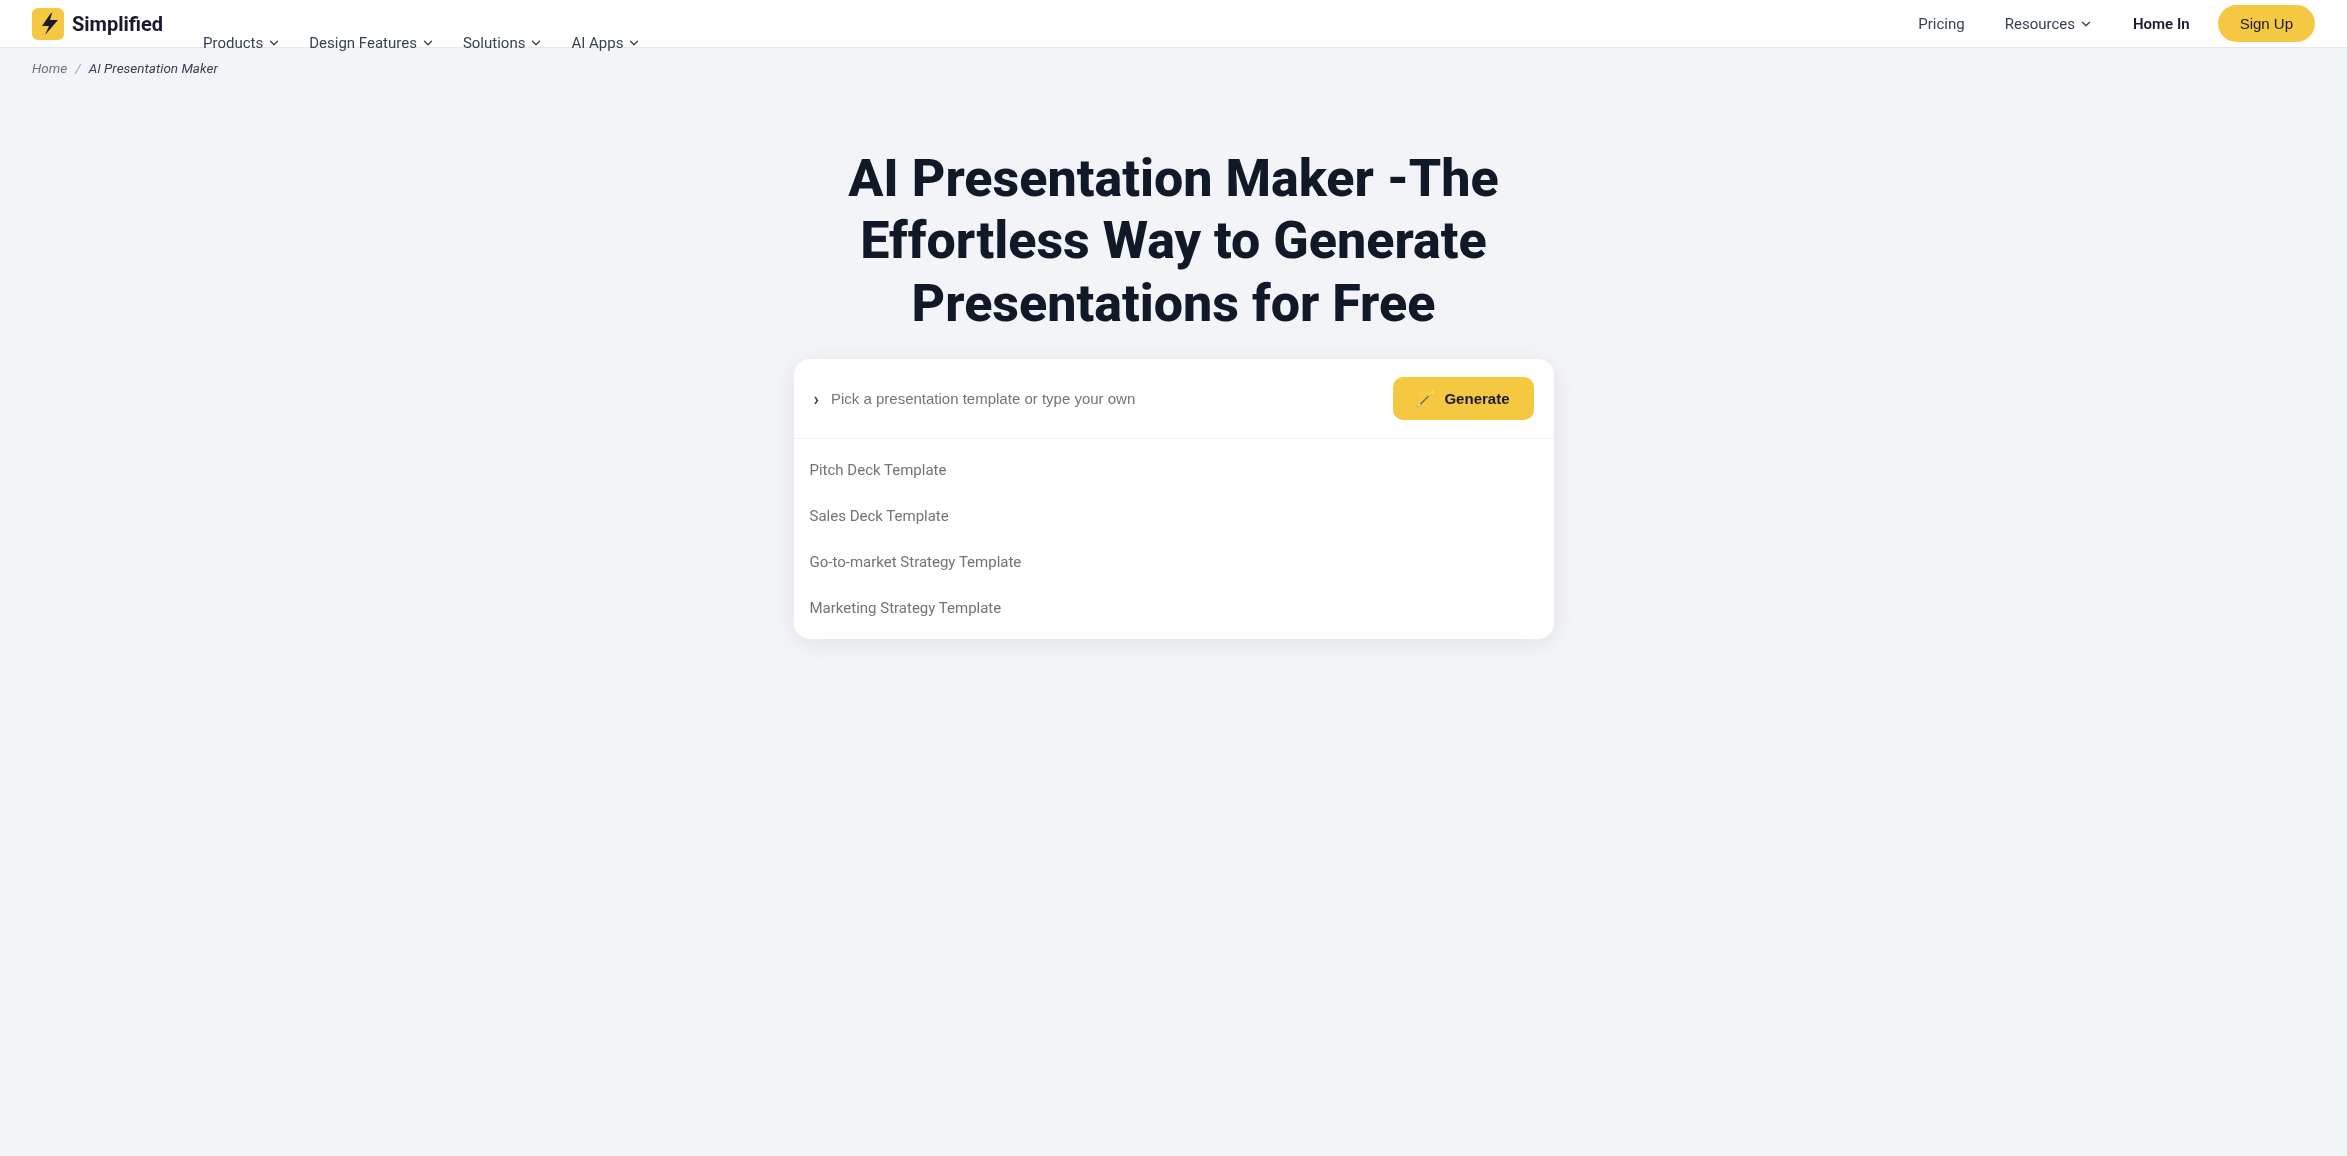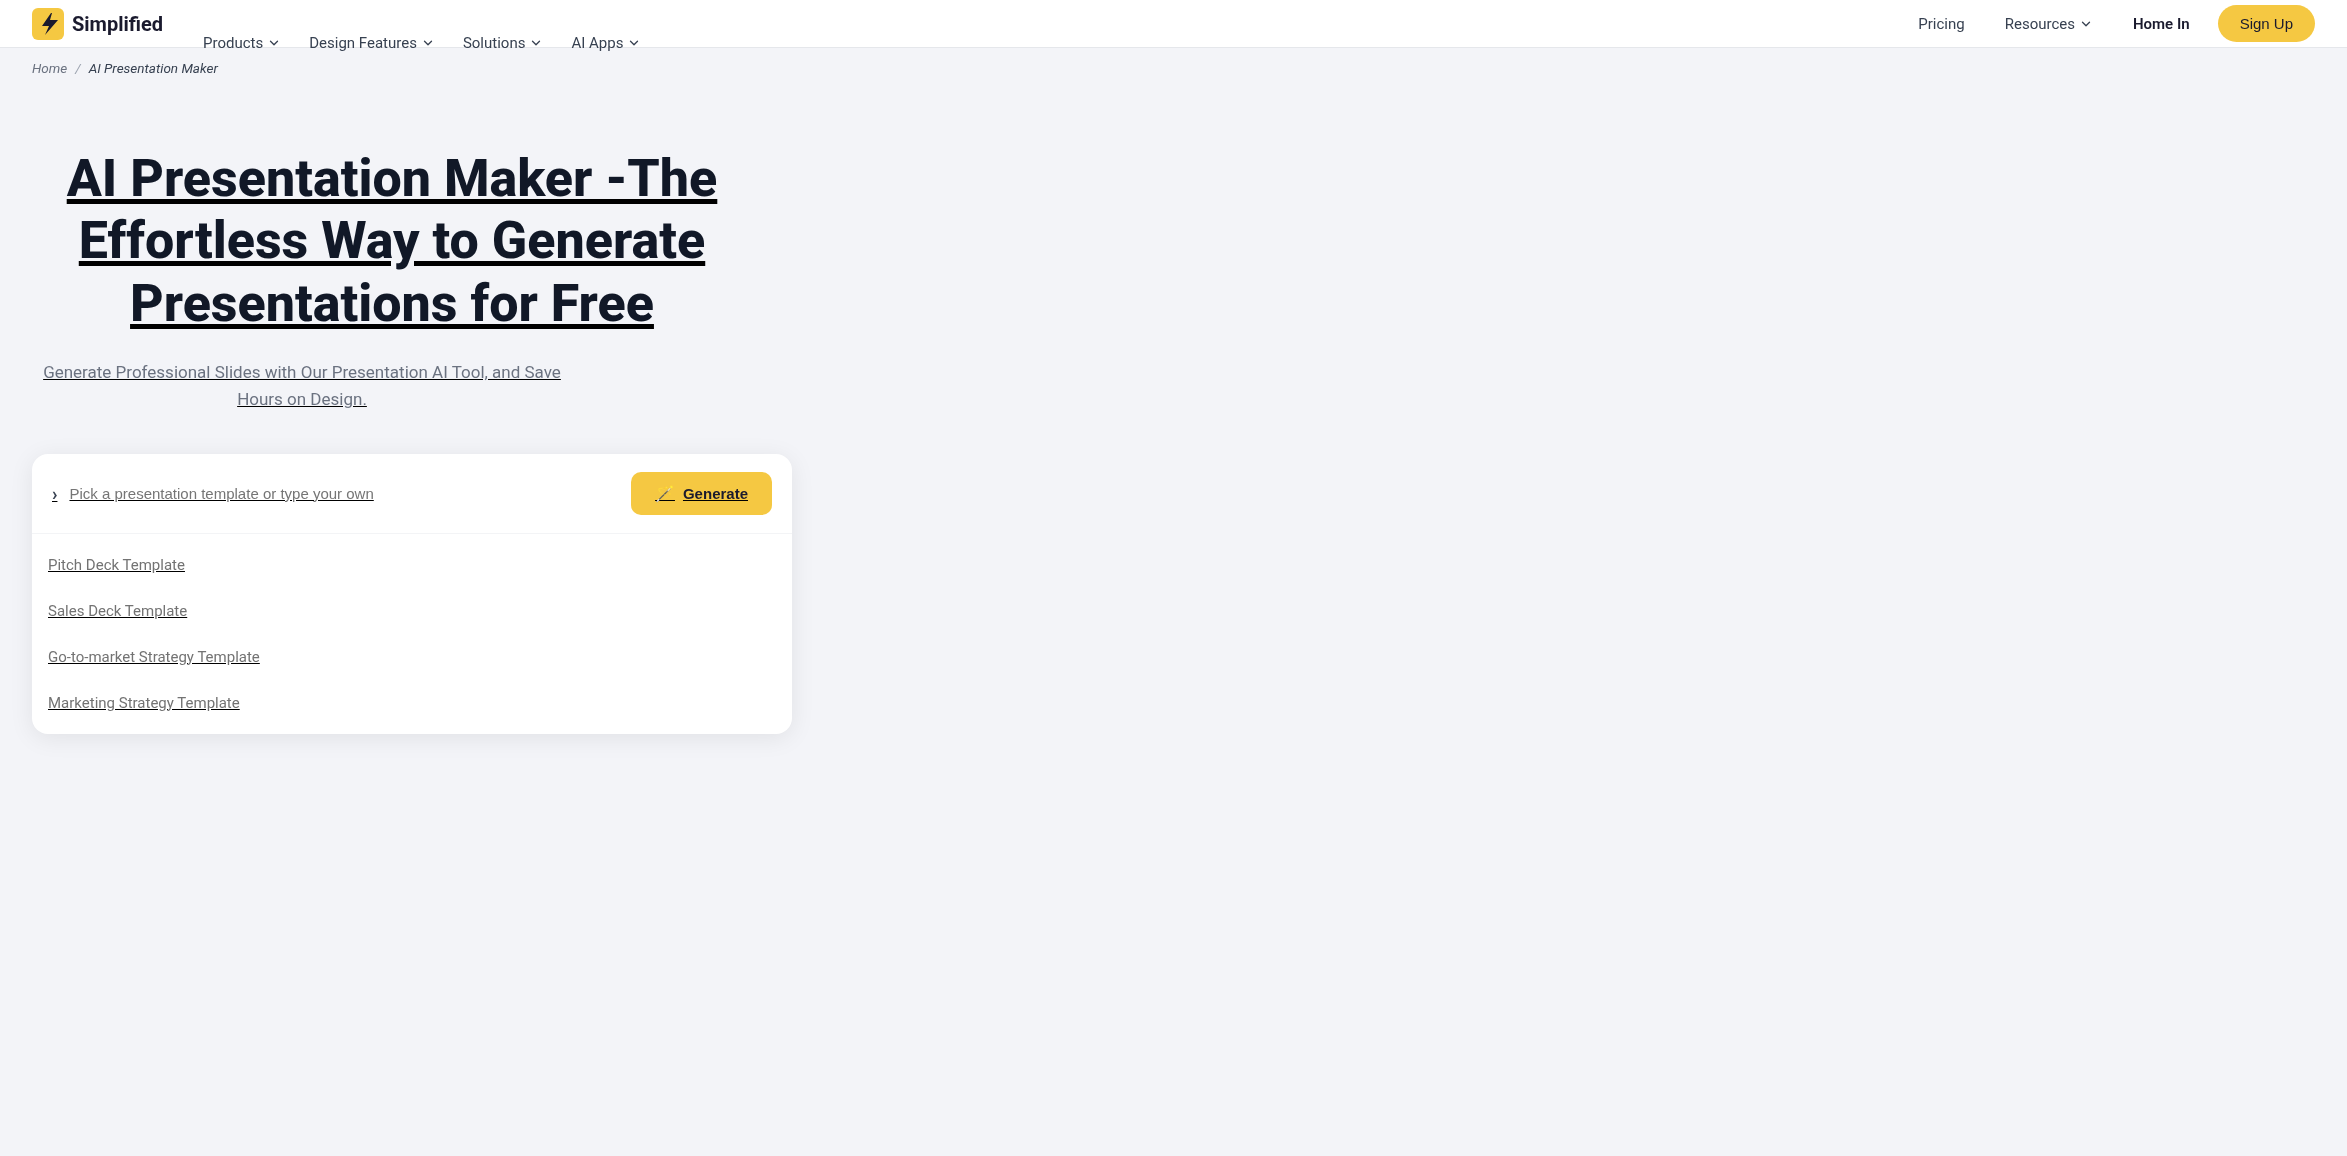--- a/index.html
+++ b/index.html
@@ -133,22 +133,22 @@
     }
 
     .breadcrumb-current {
       color: #374151;
     }
 
     
     .main-content {
       display: flex;
       flex-direction: column;
+      align-items: center;
       padding: 60px 32px 40px;
-      text-decoration: underline;
     }
 
     .hero-title {
       font-size: 52px;
       font-weight: 800;
       color: #111827;
       text-align: center;
       line-height: 1.2;
       max-width: 720px;
       margin-bottom: 24px;
@@ -288,21 +288,20 @@
 </nav>
 
 <div class="breadcrumb">
   <span class="breadcrumb-home">Home</span>
   <span class="breadcrumb-separator">/</span>
   <span class="breadcrumb-current">AI Presentation Maker</span>
 </div>
 
 <main class="main-content">
   <h1 class="hero-title">AI Presentation Maker -The Effortless Way to Generate Presentations for Free</h1>
-  <p class="hero-subtitle">Generate Professional Slides with Our Presentation AI Tool, and Save Hours on Design.</p>
 
   <div class="search-container">
     <div class="search-bar">
       <span class="search-chevron">›</span>
       <input class="search-input" type="text" placeholder="Pick a presentation template or type your own" style="">
       <button class="generate-btn">
         <span class="wand-icon">🪄</span>
         <span>Generate</span>
       </button>
     </div>

